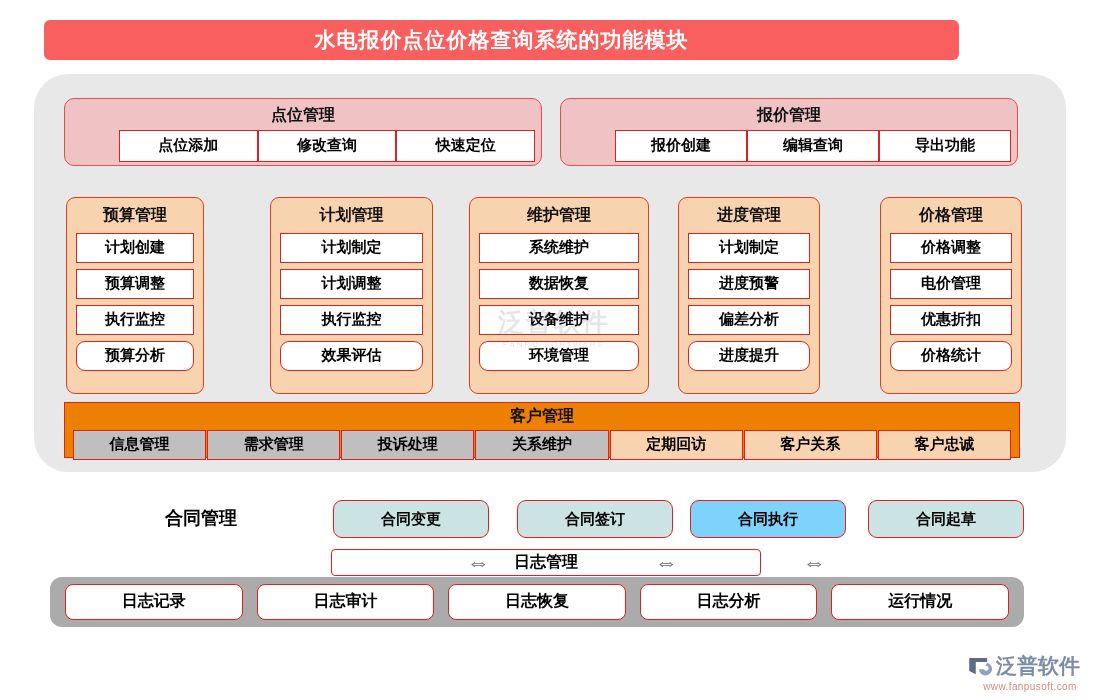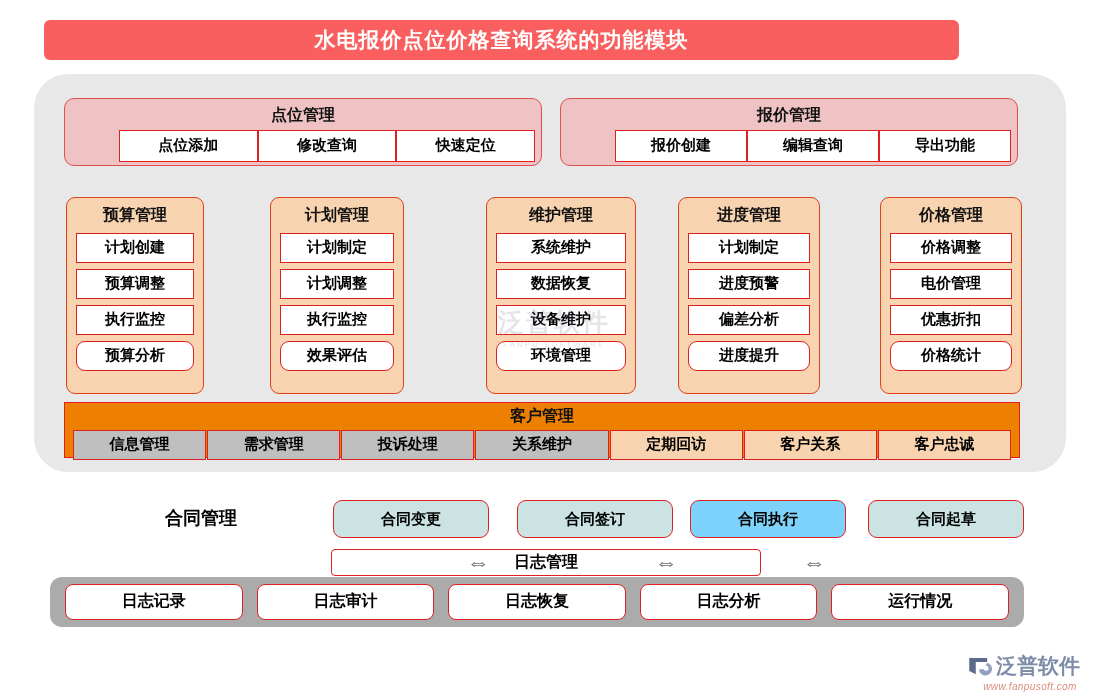--- a/index.html
+++ b/index.html
@@ -56,22 +56,22 @@
     text-align:center;font-size:16px;font-weight:bold;color:#111;
     margin:2px 0 7px 0;
   }
   .peach-item{
     background:#ffffff;border:1.3px solid #E02020;
     text-align:center;font-size:15px;font-weight:bold;color:#000;
     padding:4px 0 5px 0;margin-bottom:6px;box-sizing:border-box;
   }
   .peach-item:last-child{margin-bottom:0;border-radius:9px;}
   #col-0{left:66px;width:138px;}
-  #col-1{left:270px;width:134px;}
-  #col-2{left:486px;width:150px;}
+  #col-1{left:270px;width:163px;}
+  #col-2{left:469px;width:180px;}
   #col-3{left:678px;width:142px;}
   #col-4{left:880px;width:142px;}
 
   
   .orange-band{
     position:absolute;left:64px;top:402px;width:956px;height:56px;
     background:#ED8000;border:1.5px solid #E02020;box-sizing:border-box;
   }
   .orange-band .grp-title{
     text-align:center;font-size:16px;font-weight:bold;color:#111;
@@ -141,21 +141,21 @@
   .wm-center small{display:block;font-size:8px;letter-spacing:2px;
     color:rgba(120,125,140,0.22);font-weight:normal;text-align:center;}
 
   
   .logo{
     position:absolute;left:966px;top:652px;width:128px;height:44px;
   }
   .logo-row{display:flex;align-items:center;gap:4px;}
   .logo-mark{width:26px;height:26px;flex:none;}
   .logo-text{font-size:21px;font-weight:bold;color:#7F8CA8;letter-spacing:0px;}
-  .logo-url{font-size:10px;color:#D98B7A;text-align:center;margin-top:1px;letter-spacing:0.4px;font-style:italic;}
+  .logo-url{font-size:10px;color:#D98B7A;text-align:center;margin-top:1px;letter-spacing:0.4px;}
 </style>
 </head>
 <body>
 
 <div class="stage">
 
   <div class="title-bar">水电报价点位价格查询系统的功能模块</div>
 
   <div class="gray-panel"></div>
 

